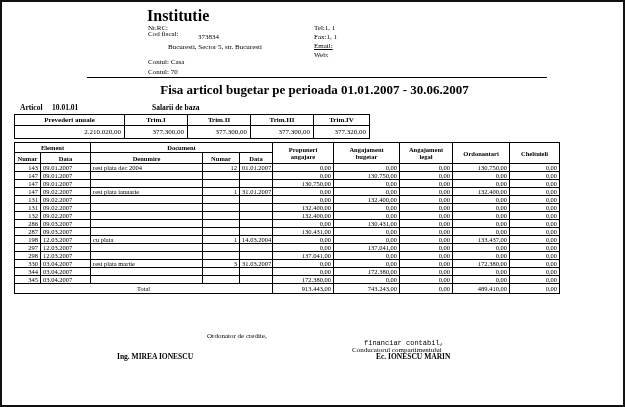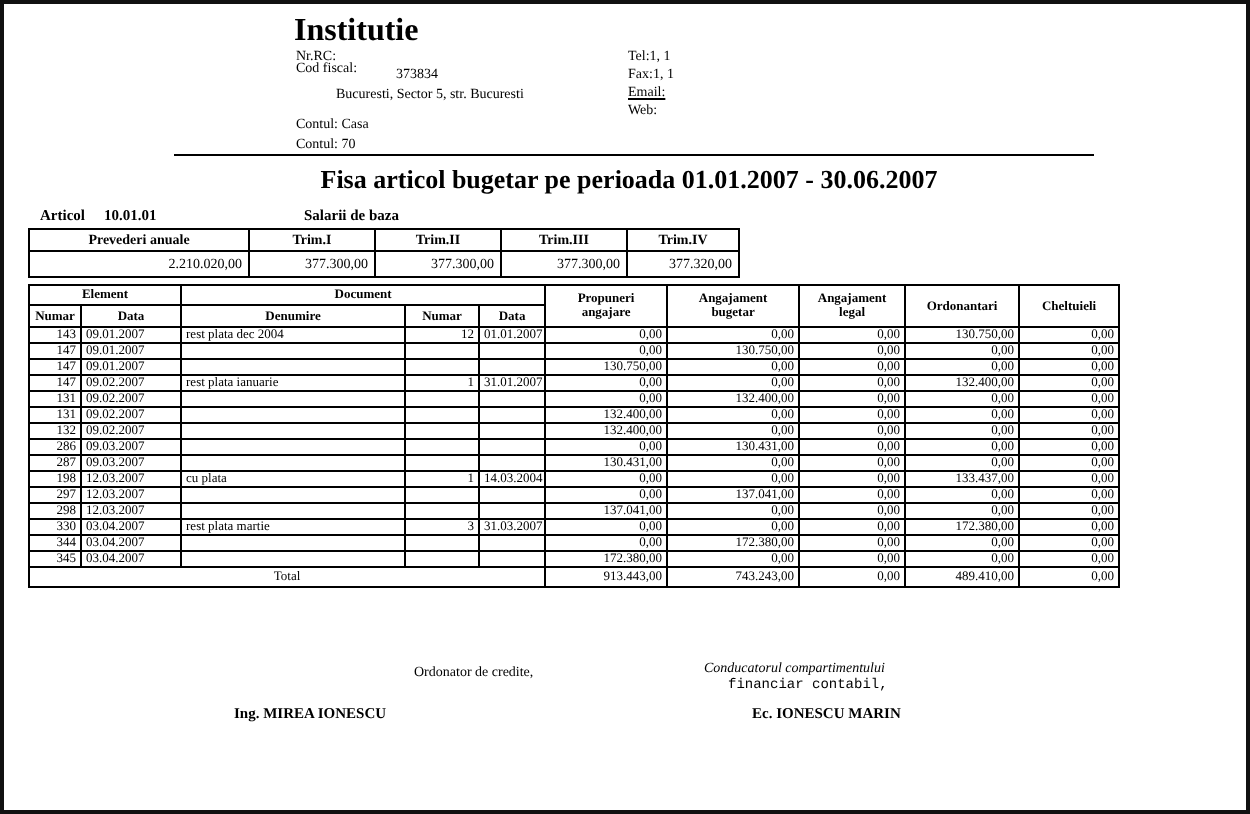--- a/index.html
+++ b/index.html
@@ -313,17 +313,17 @@
         <td class="num">743.243,00</td>
         <td class="num">0,00</td>
         <td class="num">489.410,00</td>
         <td class="num">0,00</td>
       </tr>
     </tfoot>
   </table>
 
   <div class="abs footer-text" style="left:205px;top:330px;">Ordonator de credite,</div>
   <div class="abs sig" style="left:115px;top:350px;">Ing. MIREA IONESCU</div>
-  <div class="abs footer-text" style="left:350px;top:328px;font-style:italic;">Conducatorul compartimentului</div>
+  <div class="abs footer-text" style="left:350px;top:344px;">Conducatorul compartimentului</div>
   <div class="abs footer-text" style="left:362px;top:337px;font-family:Liberation Mono, monospace;">financiar contabil,</div>
   <div class="abs sig" style="left:374px;top:350px;">Ec. IONESCU MARIN</div>
 
 </div>
 
 </body></html>

